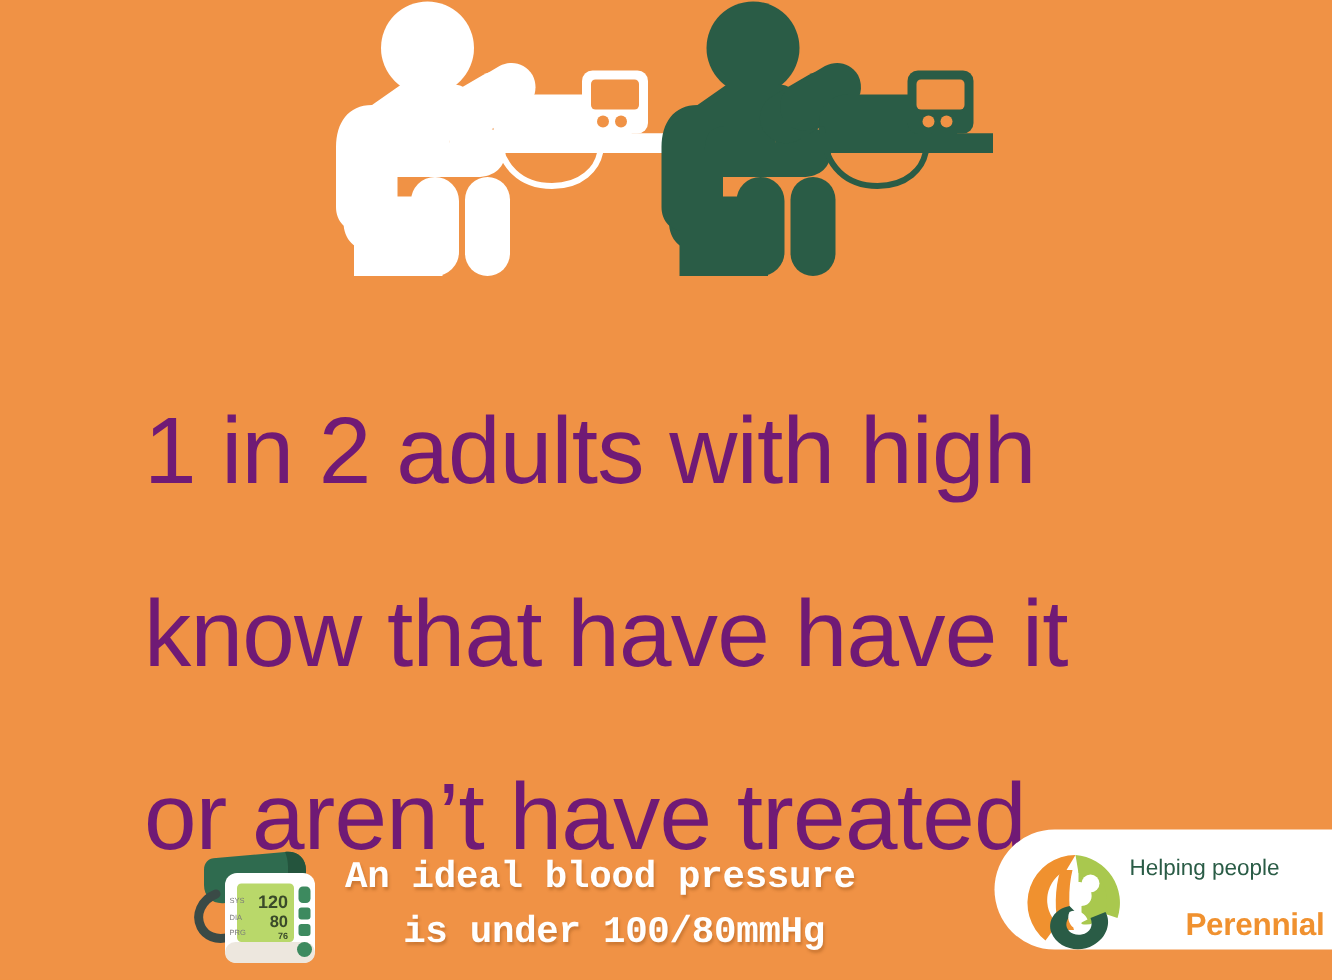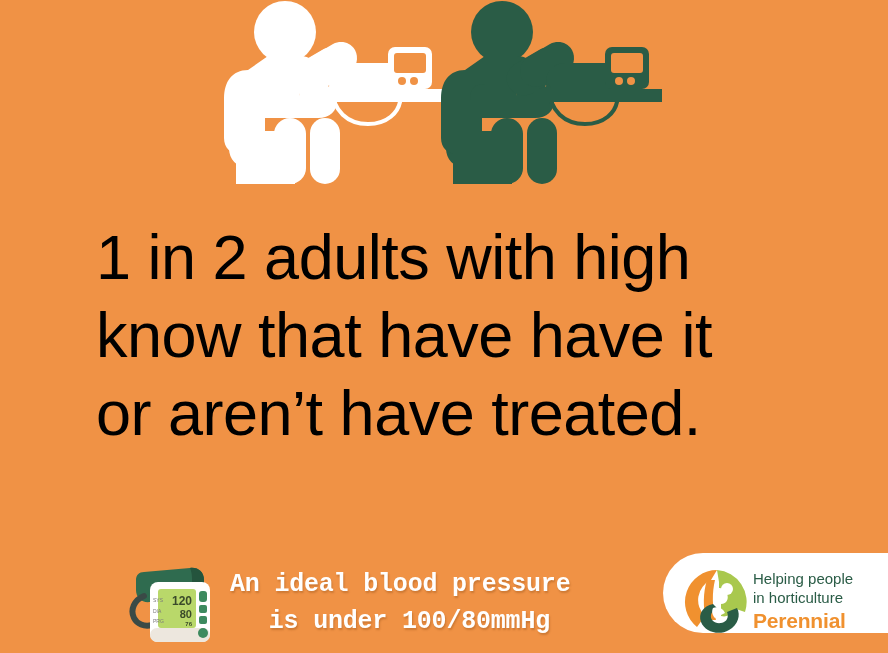--- a/index.html
+++ b/index.html
@@ -35,23 +35,24 @@
     position: absolute;
     left: 96px;
     top: 218px;
     width: 720px;
   }
   .headline-line {
     font-family: "Liberation Sans", sans-serif;
     font-size: 63px;
     line-height: 78px;
     font-weight: 400;
-    color: #000000;
+    color: #701a75;
     letter-spacing: -0.5px;
     white-space: nowrap;
+    margin-top: 44px;
   }
   #bp-monitor-icon {
     position: absolute;
     left: 128px;
     top: 562px;
     width: 96px;
     height: 84px;
   }
   #tagline {
     position: absolute;
@@ -104,21 +105,22 @@
     white-space: nowrap;
   }
   .logo-brand {
     font-family: "Liberation Sans", sans-serif;
     font-size: 21px;
     line-height: 25px;
     font-weight: 700;
     color: #F0912F;
     letter-spacing: -0.2px;
     white-space: nowrap;
-    margin-top: 1px;
+    margin-top: 16px;
+    text-align: right;
   }
 </style>
 </head>
 <body>
 
 <div id="poster">
 
   <svg id="illustration" viewBox="0 0 888 196">
 
     <g>
@@ -310,18 +312,17 @@
 
       <path d="M 34 2 A 32 32 0 0 1 62 44 L 50 40 A 20 20 0 0 0 36 14 Z" fill="#A9C84E"></path>
       <path d="M 36 12 C 48 12 56 22 55 34 C 54 44 46 50 38 48 L 38 36 C 44 36 46 30 44 26 C 42 21 38 20 36 20 Z" fill="#A9C84E"></path>
       <circle cx="44" cy="21" r="6" fill="#FFFFFF"></circle>
 
       <path d="M 30 36 C 20 38 15 46 18 54 C 22 64 36 68 46 62 C 55 57 58 47 54 40 L 44 44 C 46 49 44 54 38 55 C 32 56 27 52 28 47 C 29 43 32 41 35 41 Z" fill="#2A5C46"></path>
       <path d="M 30 40 C 34 38 40 40 42 45 L 32 50 C 30 48 28 44 30 40 Z" fill="#FFFFFF"></path>
     </svg>
     <div id="logo-text">
       <div class="logo-line">Helping people</div>
-      <div class="logo-line">in horticulture</div>
       <div class="logo-brand">Perennial</div>
     </div>
   </div>
 
 </div>
 
 </body></html>

